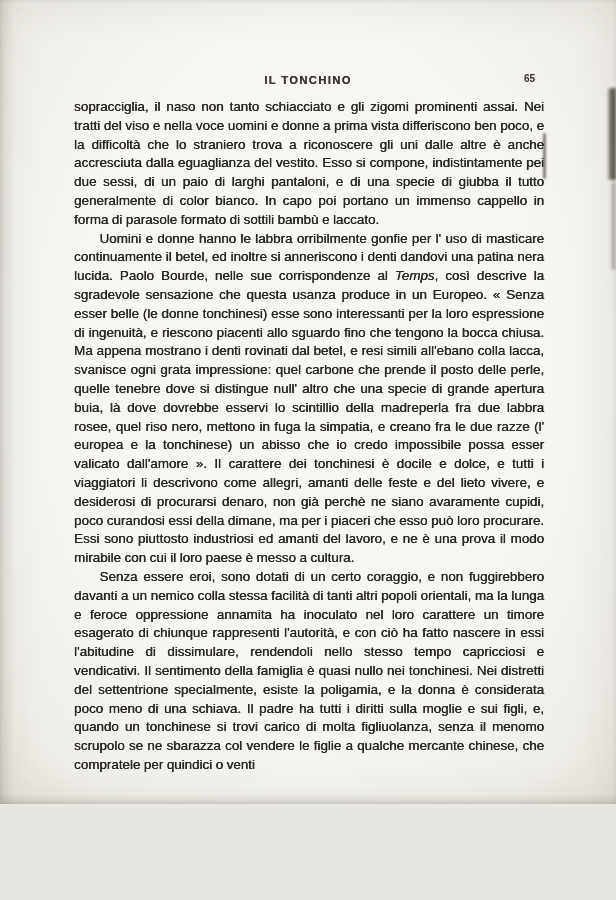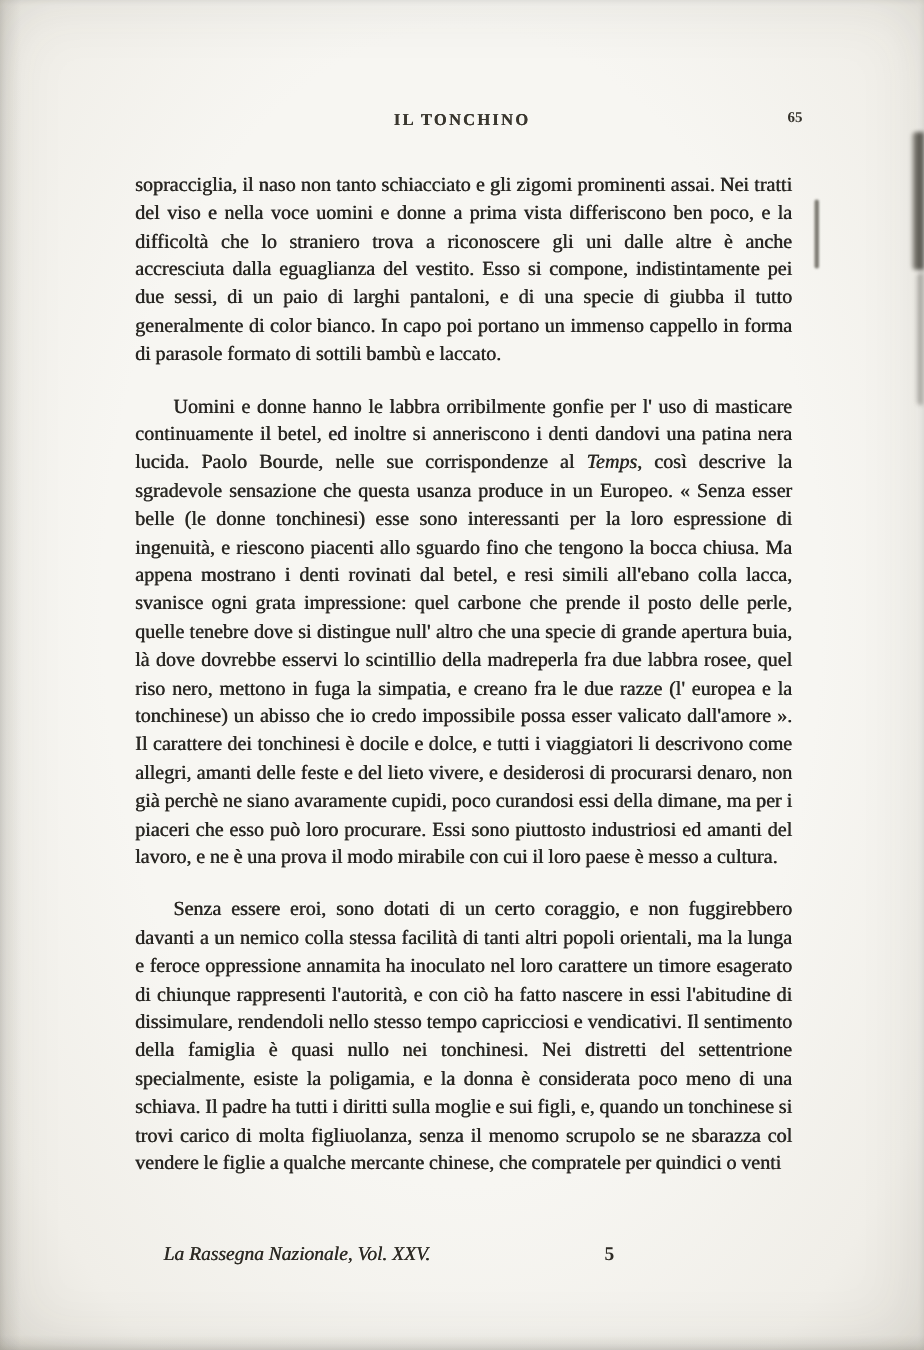--- a/index.html
+++ b/index.html
@@ -3,27 +3,27 @@
 <meta charset="utf-8">
 <style>
   html, body {
     margin: 0;
     padding: 0;
     background: #e9e7e2;
   }
   .scan {
     position: relative;
     width: 616px;
-    height: 900px;
+    height: 804px;
     margin: 0;
     overflow: hidden;
     background:
       radial-gradient(ellipse at 50% 45%, #f7f6f2 55%, #f0eee8 85%, #e4e1da 100%);
     box-shadow: inset 0 0 45px rgba(60,55,45,0.10), inset 0 0 4px rgba(60,55,45,0.12);
-    font-family: Liberation Serif, serif;
+    font-family: Liberation Sans, sans-serif;
     color: #2a2824;
   }
   
   .artifact { position: absolute; pointer-events: none; }
   .artifact-right-top {
     right: 0; top: 88px; width: 9px; height: 92px;
     background: linear-gradient(to left, #3a3832 0%, #55524a 60%, transparent 100%);
     filter: blur(1.5px); opacity: 0.85; border-radius: 4px 0 0 4px;
   }
   .artifact-right-mid {
@@ -62,21 +62,21 @@
   .text-block {
     position: absolute;
     top: 98px; left: 74px; width: 470px;
     text-align: justify;
     font-size: 13.4px;
     line-height: 18.8px;
     text-shadow: 0.35px 0 0 currentColor; 
     hyphens: auto;
     word-spacing: -0.2px;
   }
-  .para { margin: 16px; text-indent: 1.9em; }
+  .para { margin: 0; text-indent: 1.9em; }
   .para.no-indent { text-indent: 0; }
   .italic { font-style: italic; }
 
   .page-footer {
     position: absolute;
     top: 828px; left: 75px; width: 466px; height: 20px;
     font-size: 13px;
   }
   .imprint {
     position: absolute; left: 34px; top: 0;

